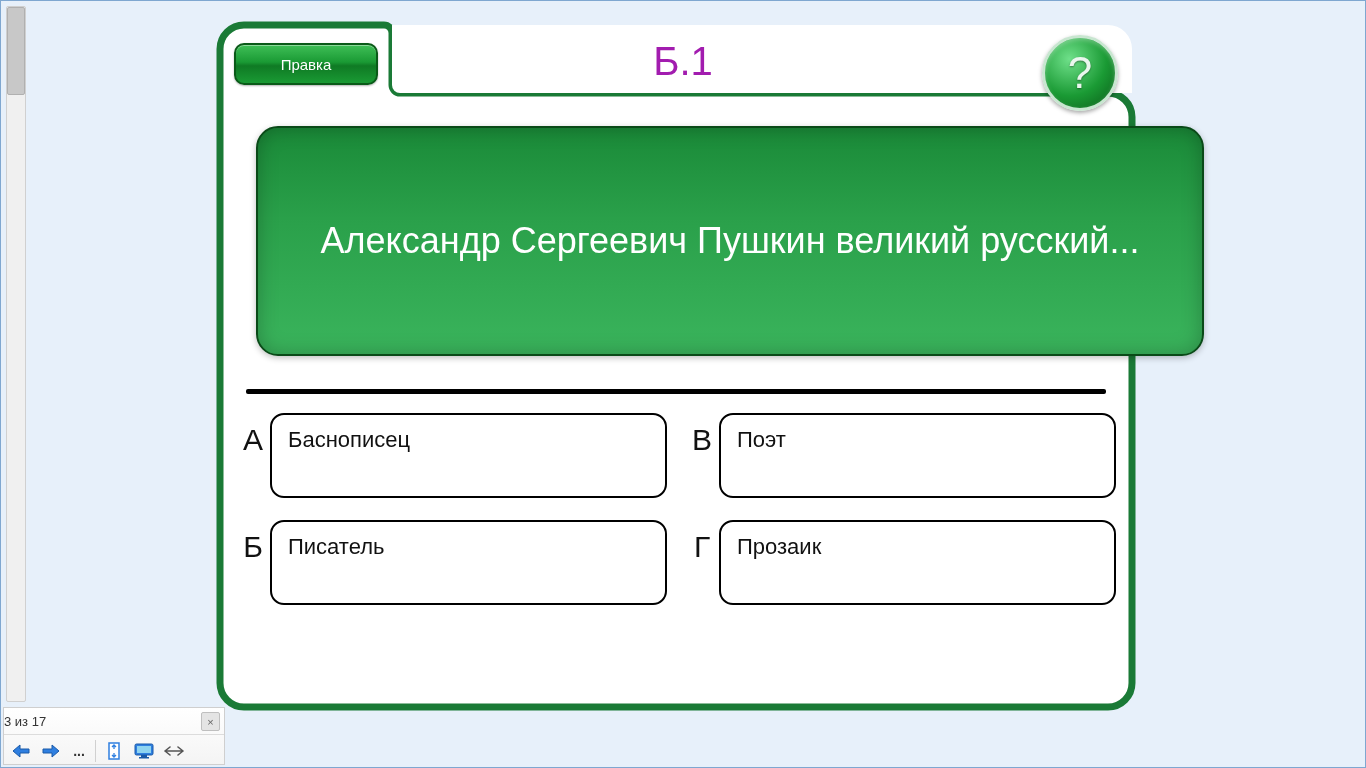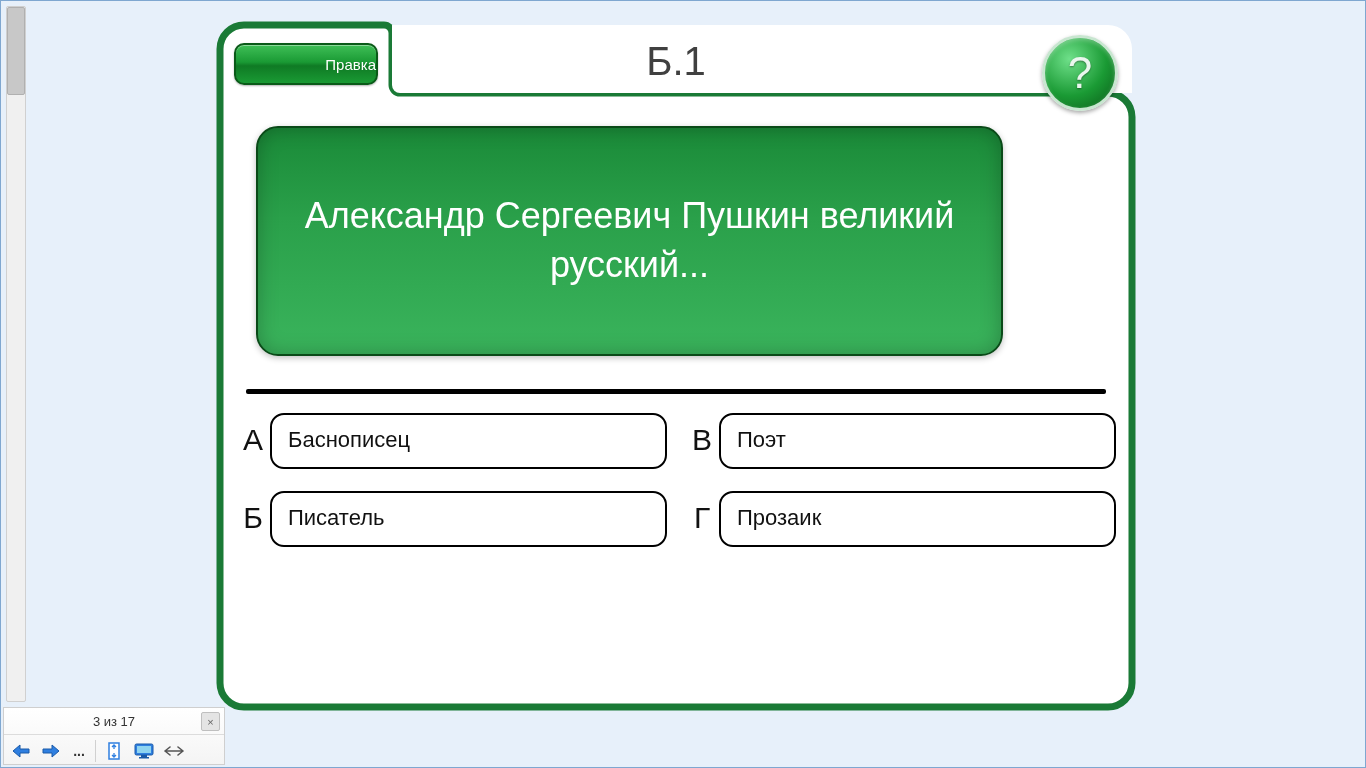--- a/index.html
+++ b/index.html
@@ -5,44 +5,44 @@
   html,body{margin:0;padding:0;width:1366px;height:768px;overflow:hidden;font-family:Arial,Helvetica,sans-serif;background:#e7f0fa;}
   .viewport{position:relative;width:1366px;height:768px;border:1px solid #7fa7d0;box-sizing:border-box;background:#e7f0fa;}
   
   .scroll-gutter{position:absolute;left:5px;top:5px;width:18px;height:694px;background:#f0f0f0;border:1px solid #d0d0d0;border-radius:2px;}
   .scroll-thumb{position:absolute;left:0;top:0;width:100%;height:88px;background:#c8c8c8;border:1px solid #b0b0b0;box-sizing:border-box;border-radius:2px;}
   
   .slide-wrap{position:absolute;left:215px;top:20px;width:920px;height:690px;}
 
   .card{position:relative;width:920px;height:690px;}
   .card-bg{position:absolute;inset:0;}
-  .header-title{position:absolute;left:0;top:18px;width:920px;text-align:center;font-size:40px;font-weight:400;color:#404040;}
+  .header-title{position:absolute;left:7px;top:18px;width:920px;text-align:center;font-size:40px;font-weight:400;color:#a21caf;}
   .edit-btn{position:absolute;left:18px;top:22px;width:140px;height:38px;border-radius:10px;
     background:linear-gradient(to bottom,#3fbf57 0%,#1a9a34 45%,#0f7a24 55%,#1a9a34 100%);
-    border:2px solid #0a5a18;color:#fff;font-size:15px;display:flex;align-items:center;justify-content:flex-end;
+    border:2px solid #0a5a18;color:#fff;font-size:15px;display:flex;align-items:center;justify-content:center;
     box-shadow:inset 0 1px 0 rgba(255,255,255,.4),0 1px 2px rgba(0,0,0,.3);cursor:pointer;}
   .help-btn{position:absolute;right:18px;top:14px;width:70px;height:70px;border-radius:50%;
     background:radial-gradient(circle at 35% 30%,#6fe08a 0%,#1a9a34 55%,#0a5a18 100%);
     border:3px solid #c8e6d0;display:flex;align-items:center;justify-content:center;
     box-shadow:0 2px 4px rgba(0,0,0,.35),inset 0 2px 4px rgba(255,255,255,.3);cursor:pointer;}
   .help-btn span{color:#eaf7ee;font-size:44px;font-weight:400;text-shadow:0 1px 2px rgba(0,0,0,.4);}
-  .question-box{position:absolute;left:40px;top:105px;width:747px;height:230px;border-radius:22px;
+  .question-box{position:absolute;left:40px;top:105px;width:948px;height:230px;border-radius:22px;
     background:linear-gradient(to bottom,#1a8a38 0%,#2aa04a 40%,#3ab45c 100%);
     border:2px solid #0a4a18;box-shadow:0 2px 6px rgba(0,0,0,.25),inset 0 0 20px rgba(0,0,0,.25);
     display:flex;align-items:center;justify-content:center;text-align:center;color:#ffffff;font-size:36px;line-height:1.35;padding:20px;box-sizing:border-box;}
   .divider{position:absolute;left:30px;top:368px;width:860px;height:5px;background:#000;border-radius:2px;}
   .answers{position:absolute;left:20px;top:392px;width:880px;}
   .ans-row{display:flex;gap:18px;margin-bottom:22px;}
   .ans{flex:1;display:flex;align-items:flex-start;}
   .ans-letter{width:34px;font-size:30px;font-weight:400;color:#111;padding-top:10px;text-align:center;}
-  .ans-box{flex:1;height:56px;border:2.5px solid #000;border-radius:14px;background:#fff;padding:12px 16px;box-sizing:border-box;font-size:22px;color:#111;cursor:pointer;}
+  .ans-box{flex:1;height:85px;border:2.5px solid #000;border-radius:14px;background:#fff;padding:12px 16px;box-sizing:border-box;font-size:22px;color:#111;cursor:pointer;}
 
   
   .toolbar{position:absolute;left:2px;bottom:2px;width:222px;height:58px;background:linear-gradient(to bottom,#ffffff,#f4f4f4);border:1px solid #cfcfcf;box-sizing:border-box;}
-  .tb-top{height:26px;border-bottom:1px solid #dcdcdc;display:flex;align-items:center;justify-content:center;position:relative;font-size:13px;color:#333;}
+  .tb-top{height:26px;border-bottom:1px solid #dcdcdc;display:flex;align-items:center;justify-content:flex-start;position:relative;font-size:13px;color:#333;}
   .tb-close{position:absolute;right:4px;top:4px;width:17px;height:17px;background:#e4e4e4;border:1px solid #bfbfbf;display:flex;align-items:center;justify-content:center;font-size:11px;color:#666;cursor:pointer;border-radius:2px;}
   .tb-bottom{height:31px;display:flex;align-items:center;gap:2px;padding:0 3px;}
   .tb-btn{width:26px;height:24px;border:1px solid transparent;display:flex;align-items:center;justify-content:center;cursor:pointer;border-radius:2px;}
   .tb-sep{width:1px;height:22px;background:#d0d0d0;margin:0 2px;}
 </style>
 </head>
 <body>
 
 <div class="viewport">
 

